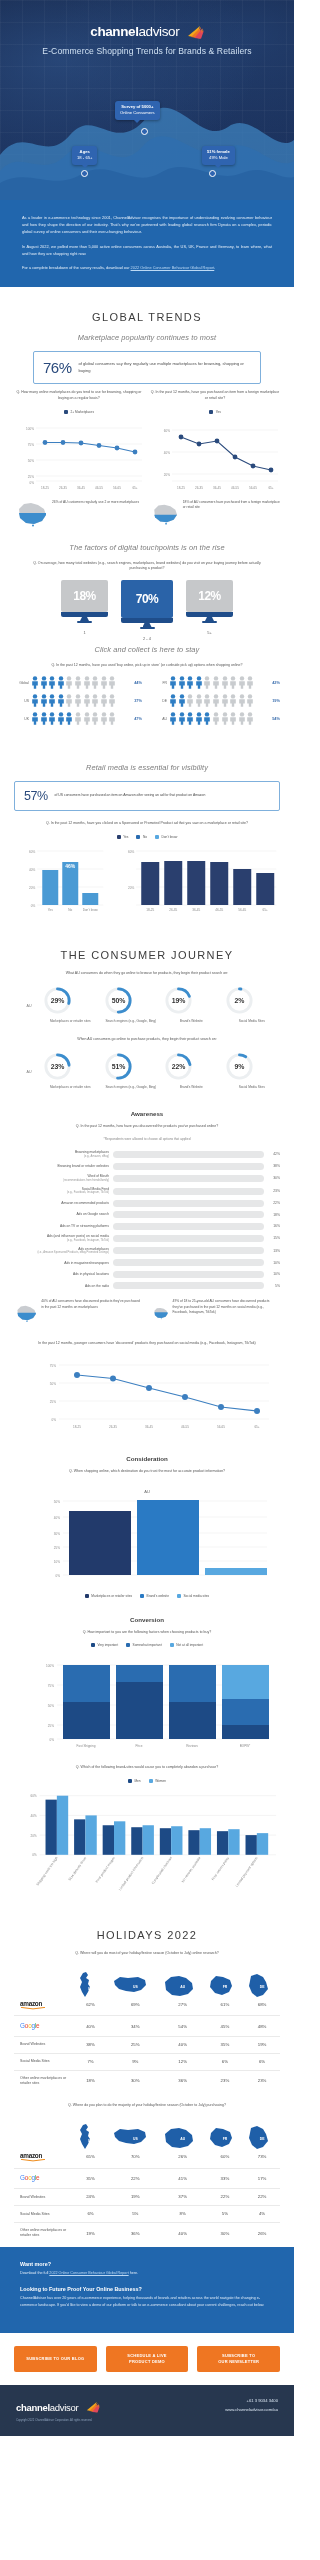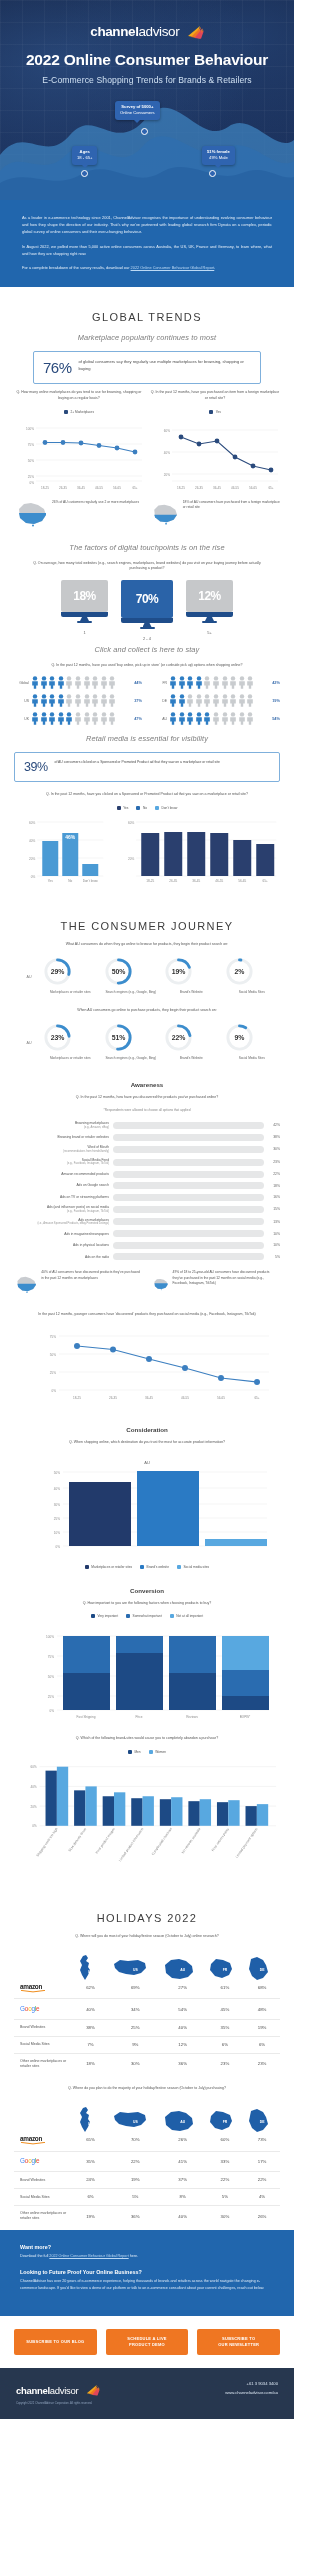--- a/index.html
+++ b/index.html
@@ -86,21 +86,21 @@
   .grp-title { text-align:center; font-size:6.2px; color:#3f3f3f; font-weight:700; margin:14px 0 7px; }
   .q {
     text-align:center; font-size:3.55px; color:#555; line-height:1.6;
     margin:0 auto 8px; max-width:236px;
   }
   .q.small { font-size:3.2px; color:#888; }
 
   
   .statbox {
     border:1px solid #7fb0dc; border-radius:2px;
-    display:flex; align-items:flex-start; gap:7px;
+    display:flex; align-items:center; gap:7px;
     padding:7px 9px; margin:0 auto; max-width:228px;
   }
   .statbox .num { font-size:15px; color:#2a4a7c; font-weight:400; letter-spacing:-.5px; flex:0 0 auto;}
   .statbox .txt { font-size:4.1px; color:#4a4a4a; line-height:1.65; }
   .stat-row { display:flex; gap:8px; justify-content:center; }
   .stat-row .statbox { max-width:none; flex:1; }
   .stat-row .num { font-size:12.5px; }
   .stat-row .txt { font-size:3.4px; }
 
   
@@ -196,21 +196,20 @@
       <span class="logo-text"><span>channel</span><span class="thin">advisor</span></span>
       <span class="logo-mark">
         <svg width="17" height="14" viewBox="0 0 17 14">
           <path d="M1 11 L13 1 L11 7 L16 4 L12 13 Z" fill="#f2a81c"></path>
           <path d="M4 12 L14 2 L12.5 7.5 L16.5 5 L13 13.5 Z" fill="#ef7622"></path>
           <path d="M7.5 13 L15.5 3 L14 8 L16.8 6 L14 13.8 Z" fill="#e0465a"></path>
         </svg>
       </span>
     </div>
 
-    <h1>2022 Online Consumer Behaviour</h1>
     <h2>E-Commerce Shopping Trends for Brands &amp; Retailers</h2>
 
     <svg class="waves" viewBox="0 0 294 115" preserveAspectRatio="none">
       <path d="M0,70 C25,38 45,80 70,50 C95,20 115,72 147,32 C175,0 200,62 228,42 C252,25 275,70 294,55 L294,115 L0,115 Z" fill="#3d82bd" opacity=".75"></path>
       <path d="M0,86 C20,62 42,95 66,70 C92,44 116,92 142,62 C170,30 196,82 224,64 C250,48 274,88 294,76 L294,115 L0,115 Z" fill="#2f6fae" opacity=".85"></path>
       <path d="M0,98 C28,82 52,106 80,90 C110,72 132,104 160,88 C190,70 214,100 242,88 C266,78 280,96 294,92 L294,115 L0,115 Z" fill="#2864a4"></path>
     </svg>
 
     <div class="callout" style="left:115px; top:101px;">
       <b>Survey of 5000+</b><br><span>Online Consumers</span>
@@ -632,25 +631,25 @@
               <svg width="8" height="13" viewBox="0 0 8 13">
                 <circle cx="4" cy="2.4" r="2.2" fill="#c9cccf"></circle>
                 <path d="M1.2,5.2 h5.6 v4.4 h-1.6 v3.2 h-2.4 v-3.2 h-1.6 Z" fill="#c9cccf"></path>
               </svg>
             </span>
             <span class="pct">54%</span>
           </div>
         </div>
     </div>
 
-    <div class="sub-title" style="margin-top:4px">Retail media is essential for visibility</div>
+    <div class="sub-title" style="margin-top:33px">Retail media is essential for visibility</div>
     <div class="stat-row">
       <div class="statbox">
-        <div class="num">39%</div>
-        <div class="txt">of AU consumers clicked on a Sponsored or Promoted Product ad that they saw on a marketplace or retail site</div>
+        <div class="num">57%</div>
+        <div class="txt">of US consumers have purchased an item on Amazon after seeing an ad for that product on Amazon</div>
       </div>
     </div>
 
     <div class="q" style="margin-top:10px">Q. In the past 12 months, have you clicked on a Sponsored or Promoted Product ad that you saw on a marketplace or retail site?</div>
     <div class="legend">
       <span class="legend-item">
           <i class="legend-sw" style="background:#2a3f6e"></i>
           <span>Yes</span>
         </span>
       <span class="legend-item">
@@ -1016,21 +1015,21 @@
         <rect x="206" y="44" width="11.5" height="24" fill="#1d4a85"></rect>
         <rect x="217.5" y="42" width="11.5" height="26" fill="#58a8e0"></rect>
         <text x="218.5" y="71" transform="rotate(-55 218.5 71)" text-anchor="end" class="axis-lbl" style="font-size:3.4px">Poor returns policy</text>
         <rect x="235" y="48" width="11.5" height="20" fill="#1d4a85"></rect>
         <rect x="246.5" y="46" width="11.5" height="22" fill="#58a8e0"></rect>
         <text x="247.5" y="71" transform="rotate(-55 247.5 71)" text-anchor="end" class="axis-lbl" style="font-size:3.4px">Limited payment options</text>
       </svg>
   </div>
 
   <div class="sec">
-    <div class="sec-title" style="margin-top:26px">HOLIDAYS 2022</div>
+    <div class="sec-title" style="margin-top:14px">HOLIDAYS 2022</div>
 
     <div class="q">Q. Where will you do most of your holiday/festive season (October to July) online research?</div>
     <table class="htable">
       <thead>
           <tr>
         <td class="rowhead"></td>
         <td>
               <svg width="30" height="30" viewBox="0 0 30 30">
                 <path d="M12,3 L15,2 L17,5 L15,8 L18,10 L17,14 L19,17 L17,22 L14,27 L11,22 L9,17 L11,12 L9,8 Z" fill="#1f5fa8"></path>
               </svg>

